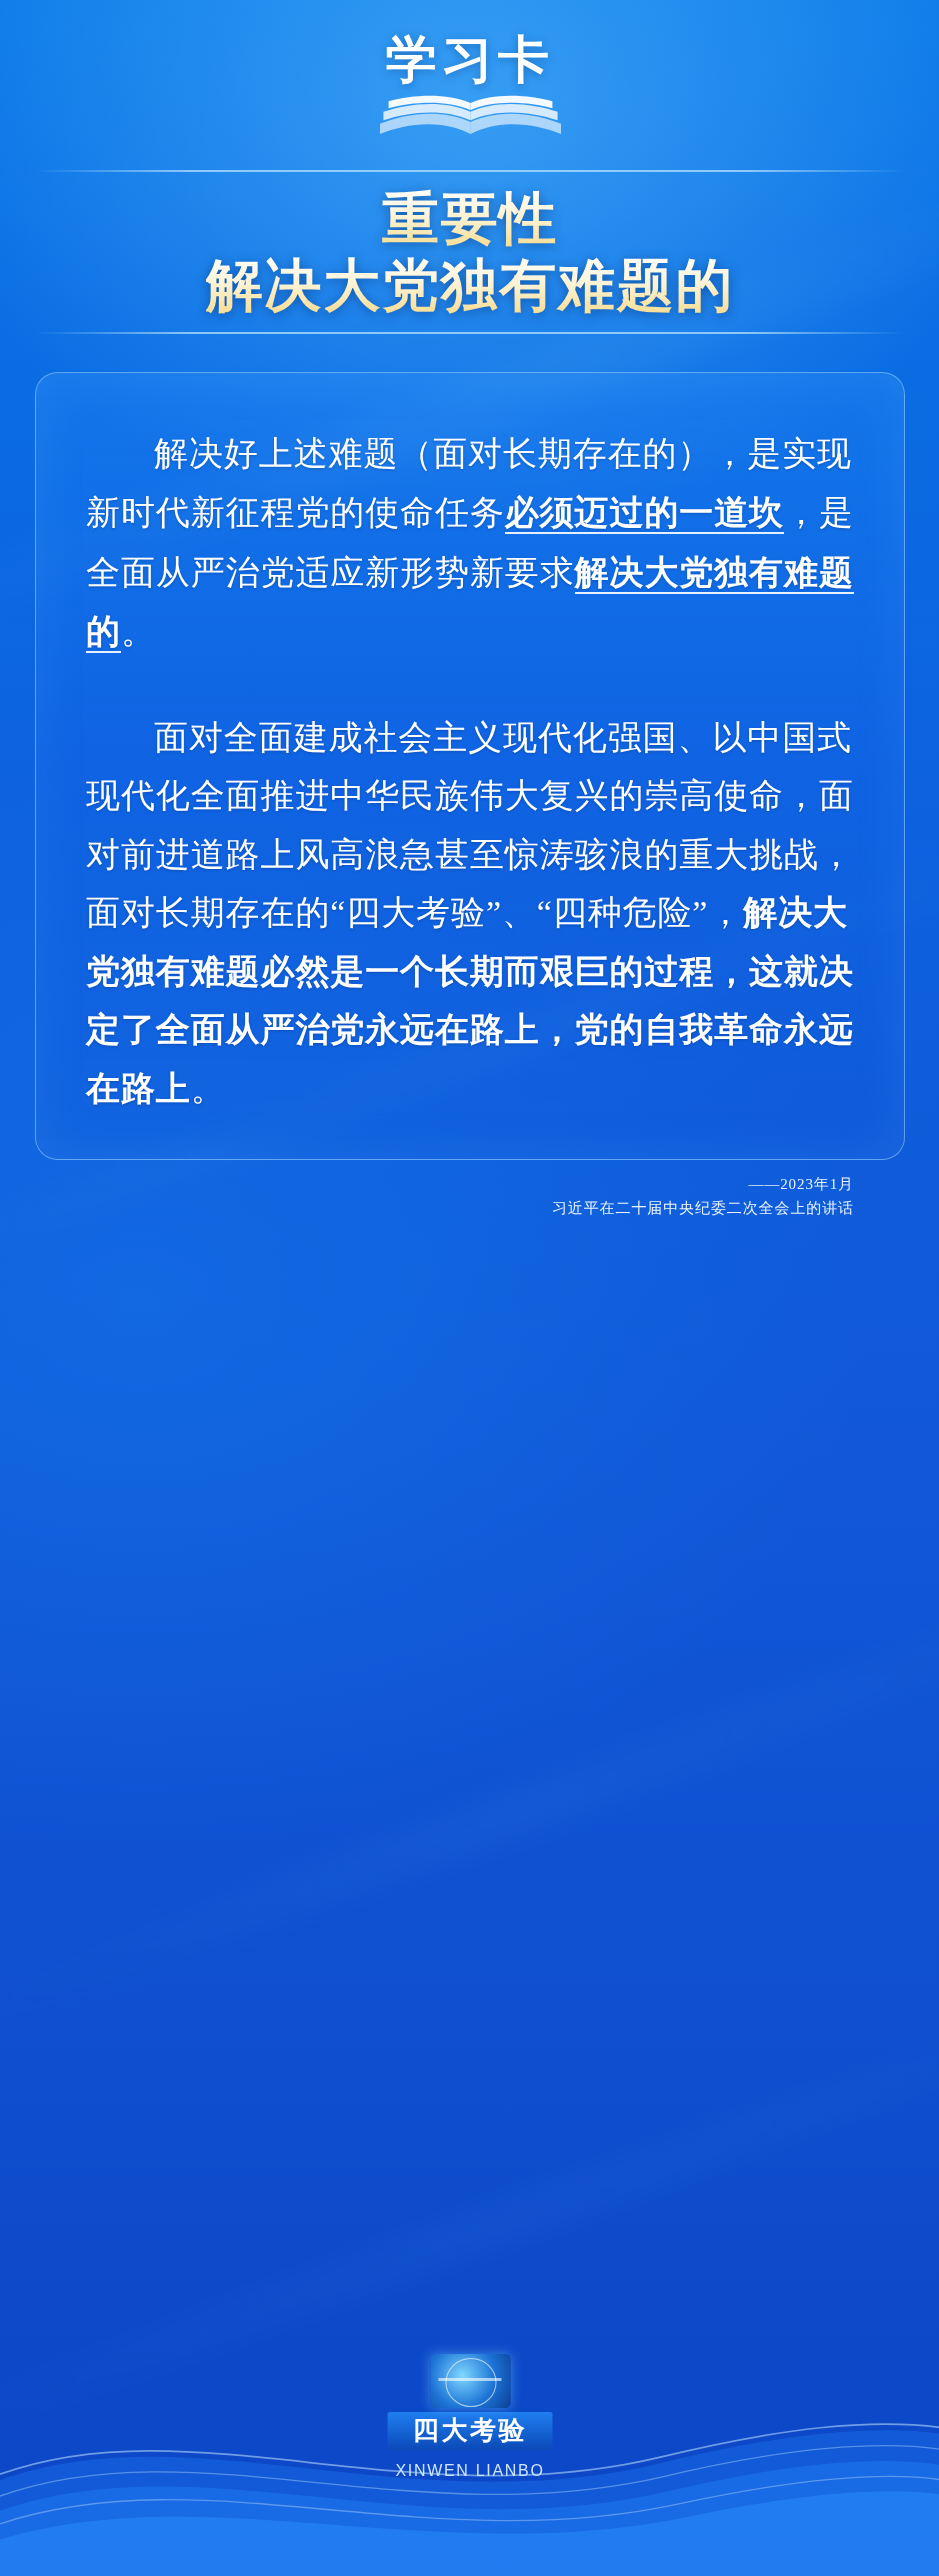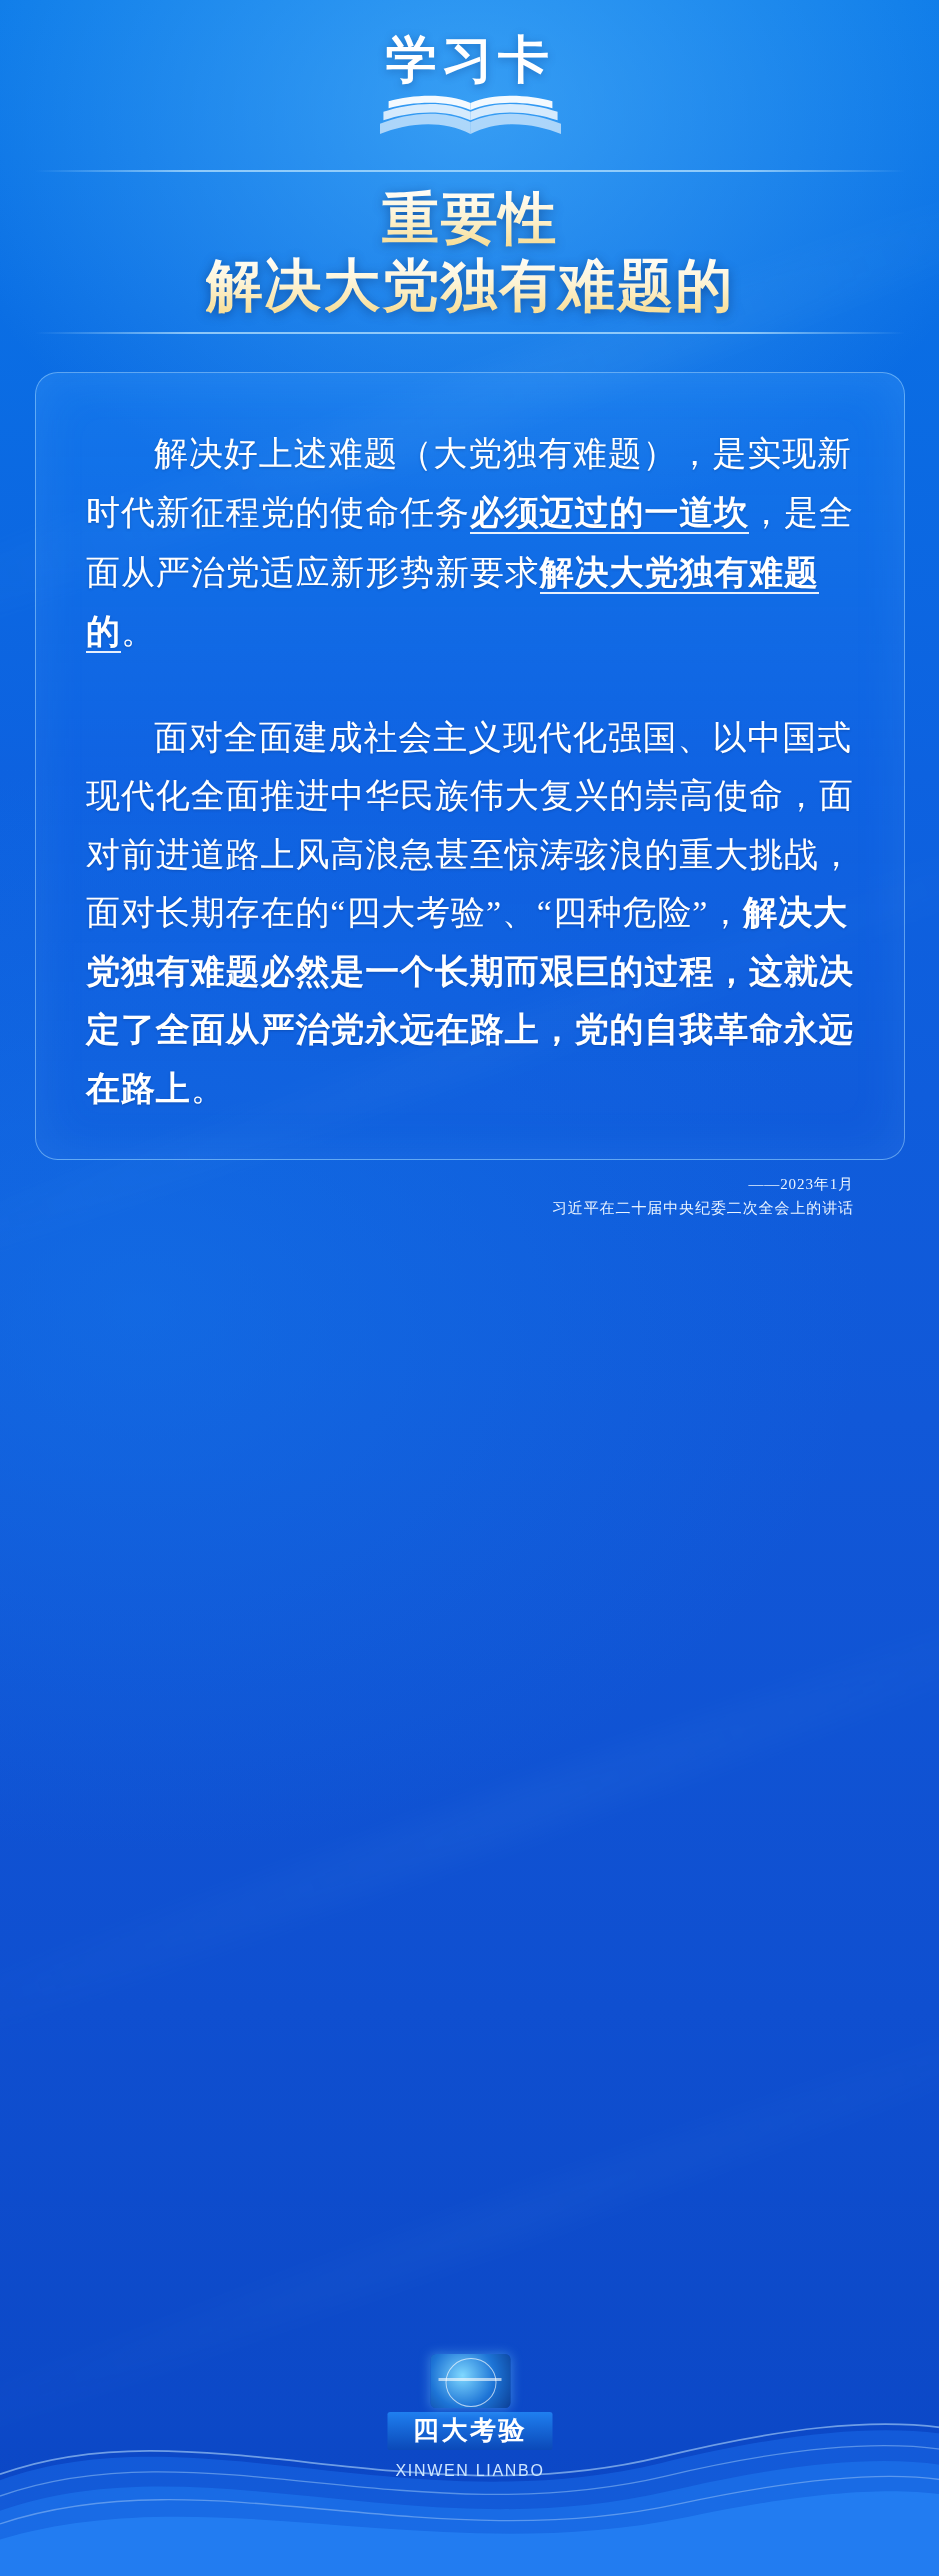--- a/index.html
+++ b/index.html
@@ -234,21 +234,21 @@
 
   <div class="title-sep top"></div>
   <div class="title-block">
     <div class="title-line">重要性</div>
     <div class="title-line">解决大党独有难题的</div>
   </div>
   <div class="title-sep bottom"></div>
 
   <div class="card">
 
-    <p class="para"><span>解决好上述难题（大党独有难题），是实现新时代新征程党的使命任务</span><span class="em">必须迈过的一道坎</span><span>，是全面从严治党适应新形势新要求</span><span class="em">解决大党独有难题的</span><span>。</span></p>
+    <p class="para"><span>解决好上述难题（面对长期存在的），是实现新时代新征程党的使命任务</span><span class="em">必须迈过的一道坎</span><span>，是全面从严治党适应新形势新要求</span><span class="em">解决大党独有难题的</span><span>。</span></p>
 
     <p class="para"><span>面对全面建成社会主义现代化强国、以中国式现代化全面推进中华民族伟大复兴的崇高使命，面对前进道路上风高浪急甚至惊涛骇浪的重大挑战，面对长期存在的“四大考验”、“四种危险”，</span><span class="bold">解决大党独有难题必然是一个长期而艰巨的过程，这就决定了全面从严治党永远在路上，党的自我革命永远在路上</span><span>。</span></p>
 
     <div class="source">
       <div>——2023年1月</div>
       <div>习近平在二十届中央纪委二次全会上的讲话</div>
     </div>
   </div>
 
   <div class="footer-badge">

